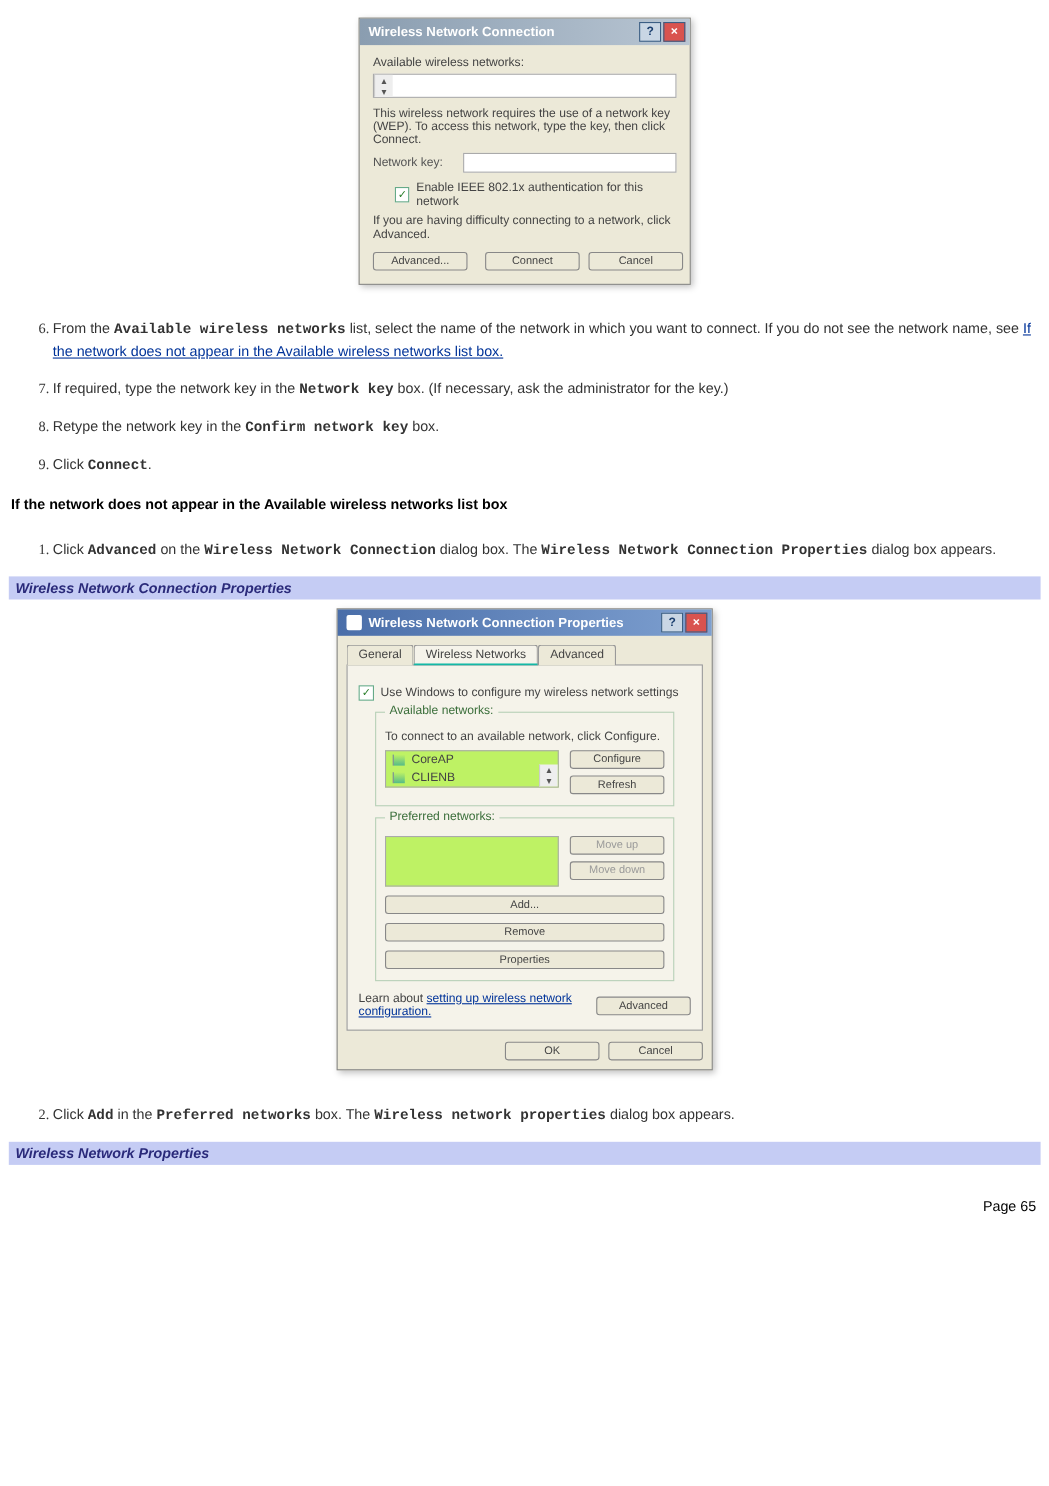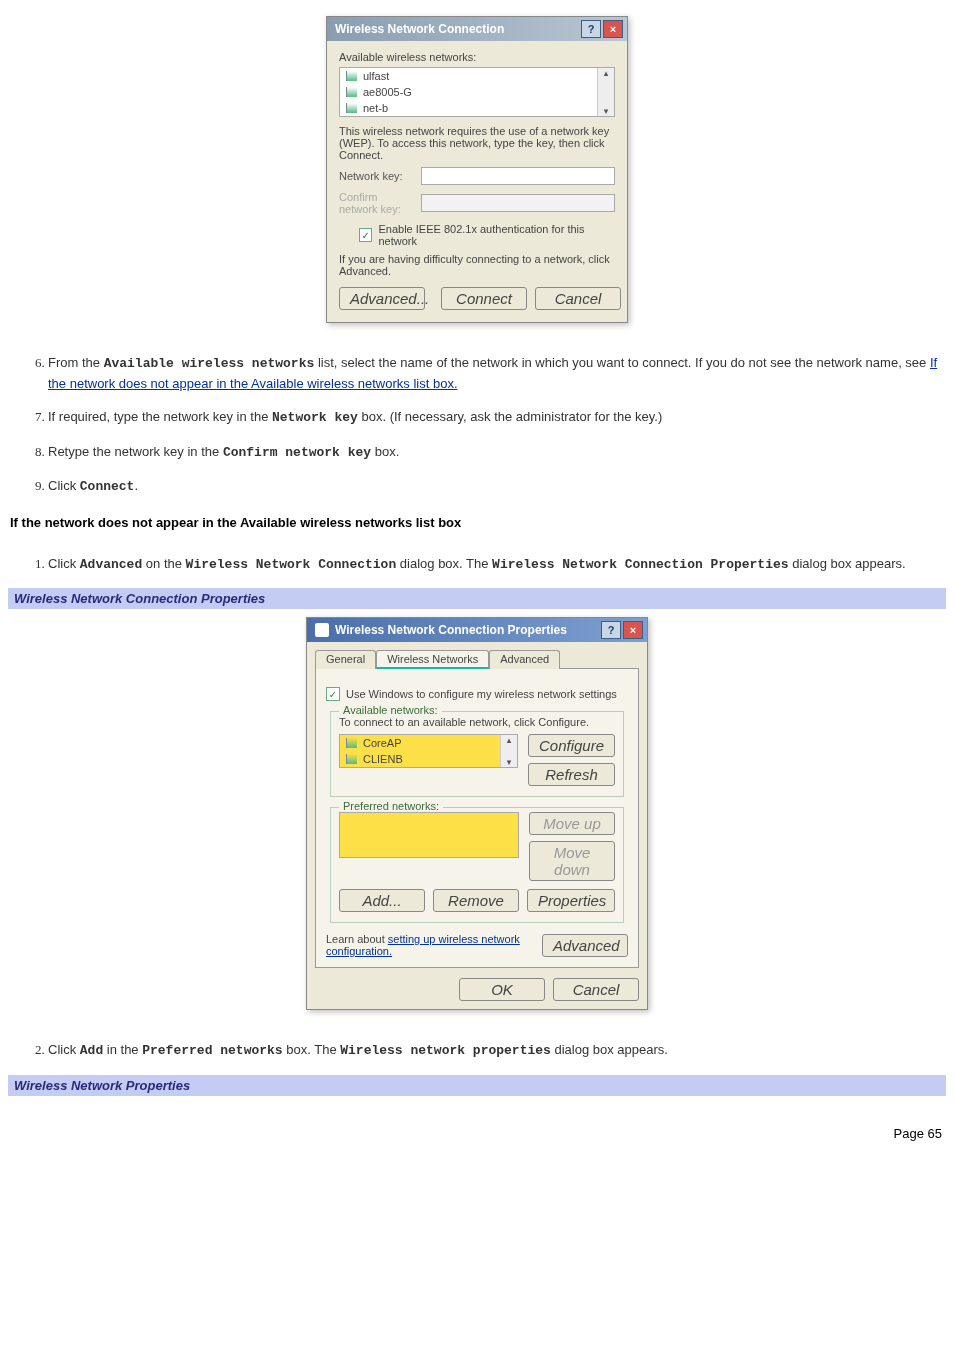--- a/index.html
+++ b/index.html
@@ -75,21 +75,21 @@
   .textbox.disabled { color:#999; background:#f2f2f2; }
   .checkbox-row { display:flex; align-items:center; gap:6px; margin:8px 0 6px 20px; }
   .checkbox {
     width:12px; height:12px; border:1px solid #6a8; background:#fff;
     display:inline-flex; align-items:center; justify-content:center;
     font-size:10px; color:#2a7e2a;
   }
   .btn {
     display:inline-block; min-width:64px; padding:2px 10px;
     border:1px solid #888; background:#ece9d8;
-    font-size:15px; text-align:center; border-radius:3px;font-style:italic;
+    font-size:10px; text-align:center; border-radius:3px;
   }
   .btn.disabled { color:#999; }
   .btnrow { display:flex; justify-content:flex-start; gap:16px; margin-top:10px; align-items:center; }
   .btnrow .right { margin-left:auto; display:flex; gap:8px; }
 
   ol.steps {
     margin: 24px 0 8px 0;
     padding-left: 40px;
     font-size: 13px;
     color: #333;
@@ -123,31 +123,32 @@
   }
   .tab {
     padding:2px 10px; border:1px solid #999; border-bottom:none;
     background:#ece9d8; font-size:11px; position:relative;
     border-top-left-radius:3px; border-top-right-radius:3px;
   }
   .tab.active { background:#f5f3ea; z-index:2; border-bottom:2px solid #14b8a6; }
   .tabpanel { border:1px solid #999; padding:10px; background:#f5f3ea; }
   .fieldset {
     border:1px solid #b7d0b7;
-    padding:4px 8px 10px 8px;
-    margin:10px 4px;
+    padding:16px 8px 10px 8px;
+    margin:10px 15px;
     position:relative;
   }
   .fieldset .legend {
     position:absolute; top:-8px; left:8px; background:#f5f3ea;
     padding:0 4px; color:#3a6e3a; font-size:11px;
   }
   .scroll-sm {
-    display:flex; flex-direction:column; gap:0; border:1px solid #aaa; background:#fde047;
+    display:flex; flex-direction:column; gap:0; border:1px solid #aaa; background:#bef264;
     width:240px;
+    align-items:flex-end;
   }
   .scroll-sm .row { padding:2px 6px; display:flex; align-items:center; gap:6px; }
   .side-btns { display:flex; flex-direction:column; gap:6px; }
   .flex { display:flex; gap:10px; align-items:flex-start; }
   .link-small { color:#003399; text-decoration:underline; font-size:11px; }
   .page-num {
     text-align:right; font-size:13px; font-weight:normal;
     margin-top:30px; margin-right:4px;
   }
   .scrollbits { display:flex; flex-direction:column; justify-content:space-between; border-left:1px solid #ccc; background:#eee; width:16px; }
@@ -163,47 +164,29 @@
     <div class="titlebar">
       <span>Wireless Network Connection</span>
       <span class="titlebtns">
         <span class="titlebtn help">?</span>
         <span class="titlebtn close">×</span>
       </span>
     </div>
     <div class="dialog-body">
       <div>Available wireless networks:</div>
       <div class="listbox" style="display:flex;">
-        <div style="flex:1;">
-          <div class="row">
-              <span class="wifi-icon"></span>
-              <span>ulfast</span>
-            </div>
-          <div class="row">
-              <span class="wifi-icon"></span>
-              <span>ae8005-G</span>
-            </div>
-          <div class="row">
-              <span class="wifi-icon"></span>
-              <span>net-b</span>
-            </div>
-        </div>
         <div class="scrollbits">
             <div>▴</div>
             <div>▾</div>
           </div>
       </div>
       <div style="margin-bottom:0;">This wireless network requires the use of a network key (WEP). To access this network, type the key, then click Connect.</div>
       <div class="inp-row">
         <span class="lbl">Network key:</span>
         <input class="textbox" style="">
-      </div>
-      <div class="inp-row">
-        <span class="lbl" style="color:#aaa;">Confirm network key:</span>
-        <input class="textbox disabled" disabled="" style="">
       </div>
       <div class="checkbox-row">
         <span class="checkbox">✓</span>
         <span>Enable IEEE 802.1x authentication for this network</span>
       </div>
       <div style="margin:6px 0;">If you are having difficulty connecting to a network, click Advanced.</div>
       <div class="btnrow">
         <span class="btn">Advanced...</span>
         <span class="right">
           <span class="btn">Connect</span>
@@ -292,21 +275,21 @@
 
         <div class="fieldset">
           <span class="legend">Preferred networks:</span>
           <div class="flex">
             <div class="scroll-sm" style="height:44px;"></div>
             <div class="side-btns">
               <span class="btn disabled">Move up</span>
               <span class="btn disabled">Move down</span>
             </div>
           </div>
-          <div style="margin-top:8px; display:flex; gap:8px;">
+          <div style="margin-top:8px; display:flex; gap:8px;flex-direction:column;">
             <span class="btn">Add...</span>
             <span class="btn">Remove</span>
             <span class="btn">Properties</span>
           </div>
         </div>
 
         <div style="display:flex; align-items:center; justify-content:space-between; margin-top:4px;">
           <span>
             <span>Learn about </span><a href="#" class="link-small">setting up wireless network configuration.</a>
           </span>

